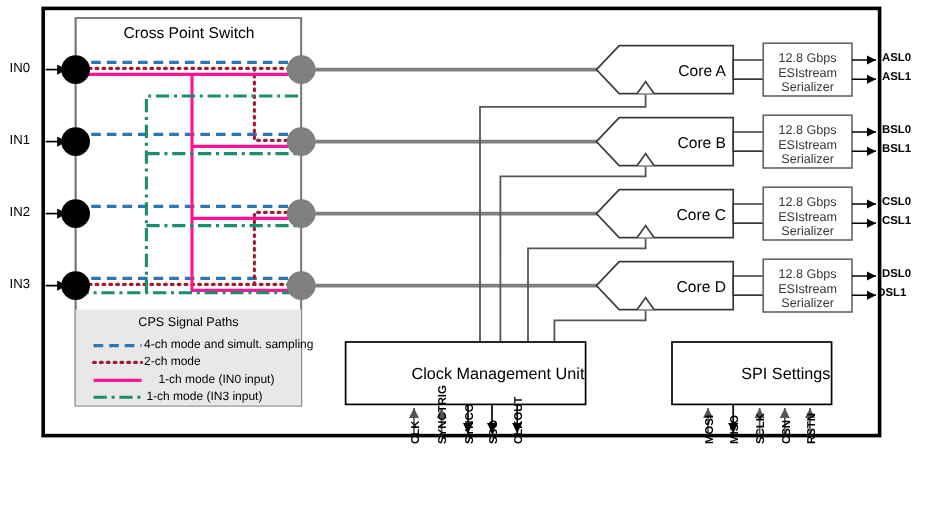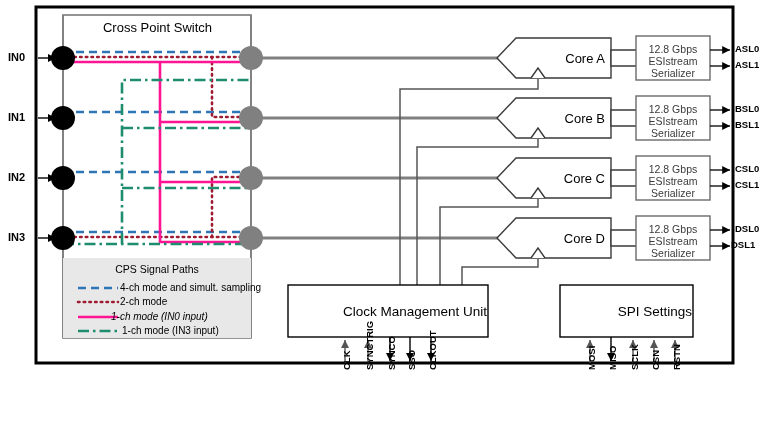--- a/index.html
+++ b/index.html
@@ -1,20 +1,20 @@
 <!DOCTYPE html>
 <html><head>
 <meta charset="utf-8">
 <style>
   html,body{margin:0;padding:0;background:#fff;}
   body{width:772px;height:422px;overflow:hidden;
        font-family:"Liberation Sans",sans-serif;color:#000;}
   #stage{position:relative;width:772px;height:422px;}
   svg{position:absolute;left:0;top:0;}
-  .lbl{position:absolute;font-size:11px;font-weight:bold;white-space:nowrap;}
+  .lbl{position:absolute;font-size:11px;font-weight:normal;white-space:nowrap;}
   .blk{position:absolute;display:flex;align-items:center;justify-content:flex-end;
        text-align:center;box-sizing:border-box;}
   .cpsTitle{position:absolute;font-size:13px;white-space:nowrap;}
   .serTxt{font-size:10.5px;line-height:12px;color:#3a3a3a;}
   .coreTxt{font-size:13px;}
   .cmuTxt{font-size:13.5px;}
   .legTitle{position:absolute;font-size:10.5px;white-space:nowrap;}
   .legTxt{position:absolute;font-size:10px;white-space:nowrap;}
   .pinLbl{position:absolute;font-size:9.5px;font-weight:bold;
           transform-origin:0 0;transform:rotate(-90deg);white-space:nowrap;}
@@ -227,16 +227,16 @@
 
 <div class="pinLbl" style="left:586px;top:370px;">MOSI</div>
 <div class="pinLbl" style="left:607px;top:370px;">MISO</div>
 <div class="pinLbl" style="left:629px;top:370px;">SCLK</div>
 <div class="pinLbl" style="left:650px;top:370px;">CSN</div>
 <div class="pinLbl" style="left:671px;top:370px;">RSTN</div>
 
 <div class="legTitle" style="left:63px;top:263px;width:188px;text-align:center;">CPS Signal Paths</div>
 <div class="legTxt" style="left:120px;top:282px;">4-ch mode and simult. sampling</div>
 <div class="legTxt" style="left:120px;top:296px;">2-ch mode</div>
-<div class="legTxt" style="left:111px;top:311px;font-style:italic;">1-ch mode (IN0 input)</div>
+<div class="legTxt" style="left:132px;top:311px;">1-ch mode (IN0 input)</div>
 <div class="legTxt" style="left:122px;top:325px;">1-ch mode (IN3 input)</div>
 
 </div>
 
 </body></html>

